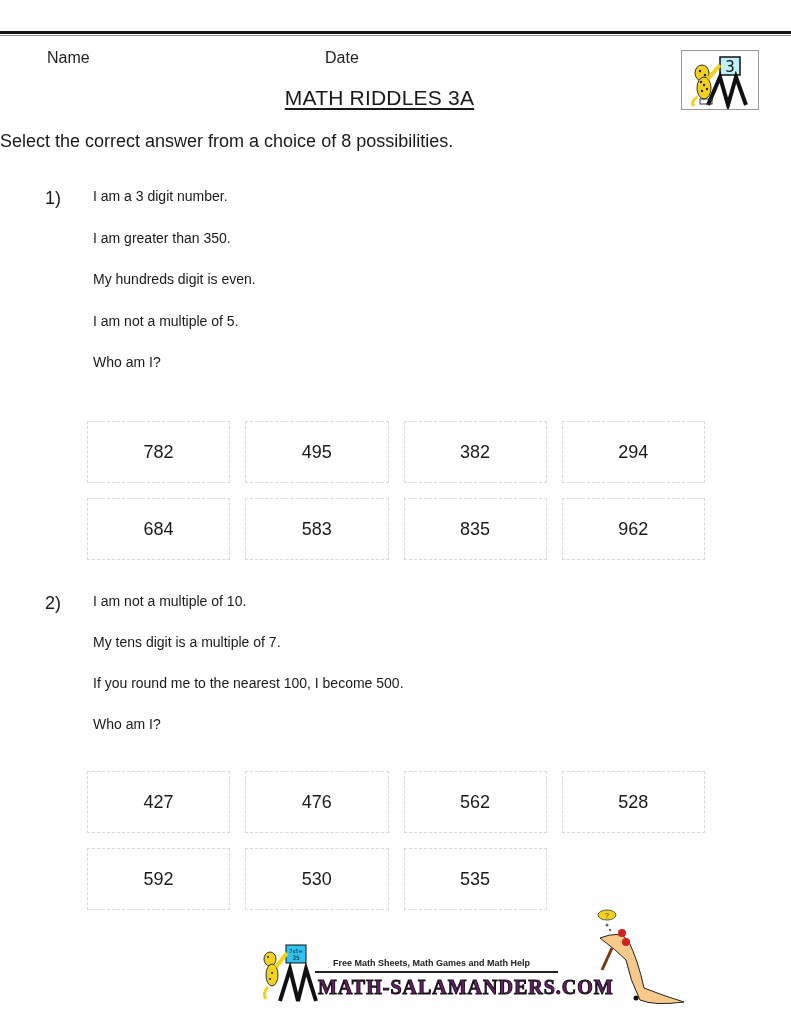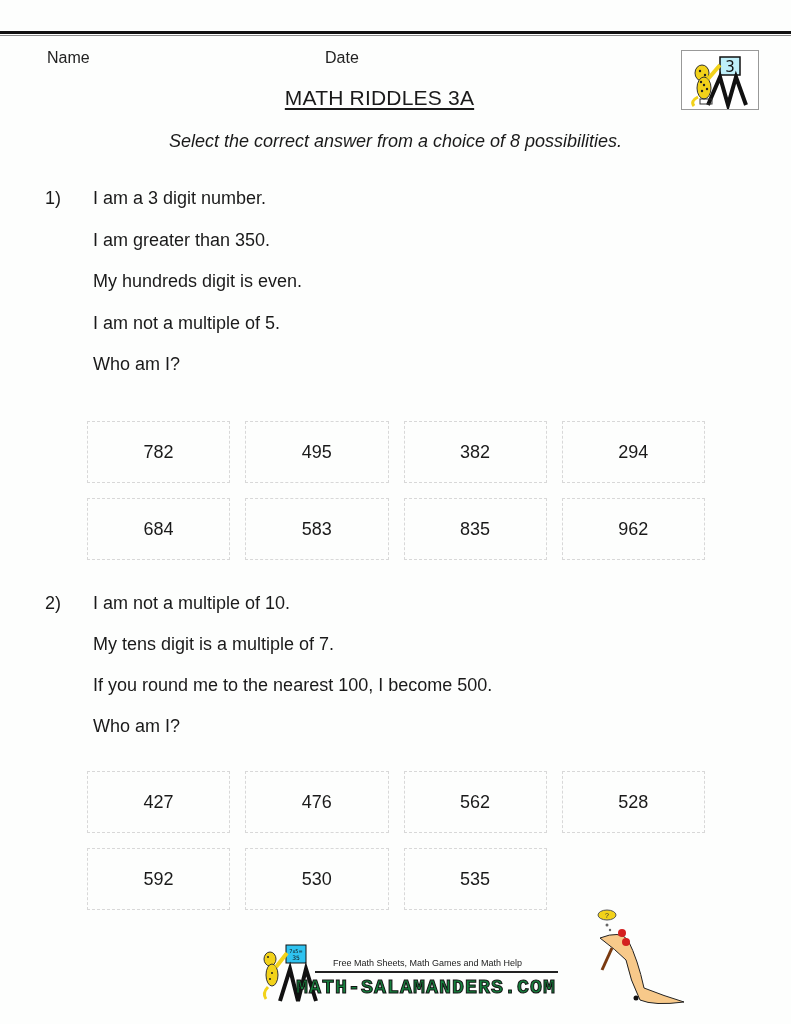--- a/index.html
+++ b/index.html
@@ -9,47 +9,47 @@
     font-family: "Liberation Sans", "DejaVu Sans", sans-serif;
   }
   .top-rule { position: absolute; left: 0; top: 31px; width: 791px; height: 3px; background: #111; }
   .top-rule2 { position: absolute; left: 0; top: 35px; width: 791px; height: 1px; background: #888; }
   .small-label { position: absolute; top: 49px; font-size: 16px; color: #222; }
   .title {
     position: absolute; top: 86px; left: 0; width: 759px; text-align: center;
     font-size: 21px; text-decoration: underline; text-underline-offset: 3px; letter-spacing: 0.2px;
   }
   .subtitle {
-    position: absolute; top: 131px; left: 0; width: 791px; text-align: center;
-    font-size: 18px; font-style: italic;
+    position: absolute; top: 131px; left: 0; width: 791px; text-align: left;
+    font-size: 18px; 
   }
   .logo-box {
     position: absolute; left: 681px; top: 50px; width: 76px; height: 58px;
     border: 1px solid #999; background: #fff;
   }
   .q-num { position: absolute; left: 45px; font-size: 18px; }
-  .q-line { position: absolute; left: 93px; font-size: 18px; text-align: center; }
+  .q-line { position: absolute; left: 93px; font-size: 14px; text-align: center; }
   .grid {
     position: absolute; left: 87px; width: 618px;
     display: grid; grid-template-columns: repeat(4, 1fr); grid-template-rows: 62px 62px; gap: 15px;
   }
   .cell {
     position: relative; display: flex; align-items: center; justify-content: center;
     font-size: 18px; color: #1a1a1a; box-sizing: border-box;
     border: 1px dashed #d8d8d8;
     background-image:
       repeating-linear-gradient(135deg, transparent 0 3px, rgba(0,0,0,0) 3px 6px);
   }
   .footer-tagline {
-    position: absolute; left: 333px; top: 958px; font-size: 9px; font-weight: normal; color: #222;
+    position: absolute; left: 333px; top: 958px; font-size: 9px; font-weight: bold; color: #222;
   }
   .footer-rule { position: absolute; left: 315px; top: 971px; width: 243px; height: 2px; background: #222; }
   .footer-brand {
-    position: absolute; left: 296px; top: 976px; font-size: 20px; font-weight: bold;
-    letter-spacing: 1px; color: #15803d; -webkit-text-stroke: 1px #111; font-family: Liberation Mono, monospace;
+    position: absolute; left: 318px; top: 976px; font-size: 20px; font-weight: bold;
+    letter-spacing: 1px; color: #701a75; -webkit-text-stroke: 1px #111; font-family: Liberation Serif, serif;
   }
 </style>
 </head>
 <body>
 
 <div class="top-rule"></div>
 <div class="top-rule2"></div>
 
 <span class="small-label" style="left:47px">Name</span>
 <span class="small-label" style="left:325px">Date</span>

